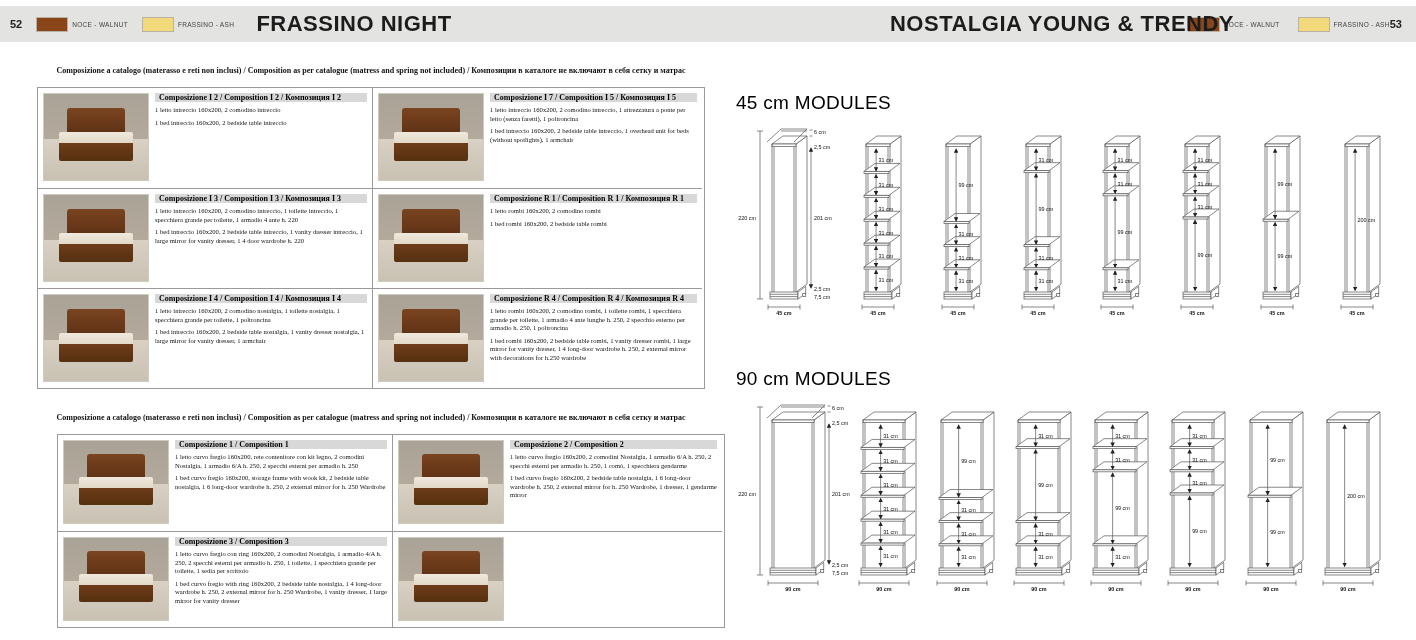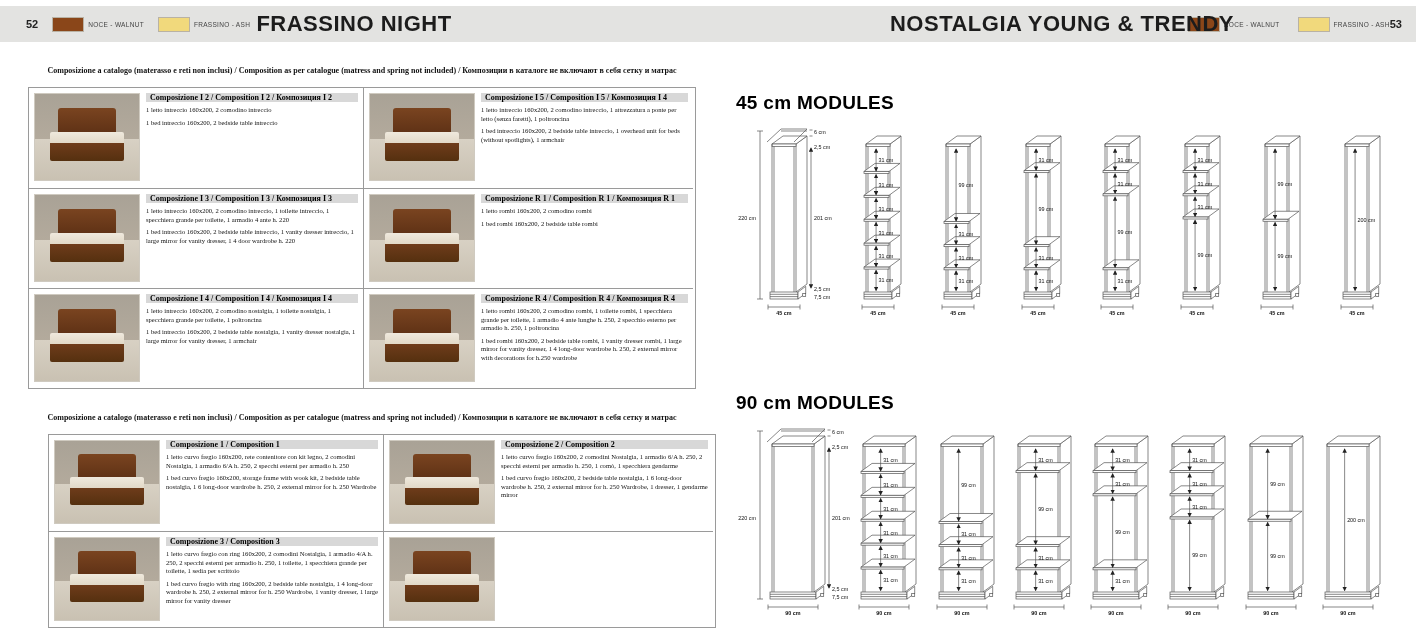--- a/index.html
+++ b/index.html
@@ -4,33 +4,33 @@
 <style>
   html,body{margin:0;padding:0;background:#fff;}
   body{width:1416px;height:640px;position:relative;overflow:hidden;
        font-family:"Liberation Sans",sans-serif;color:#111;}
 
   
   .header-strip{position:absolute;top:6px;left:0;width:1416px;height:36px;
     background:#e3e3e1;display:flex;}
   .header-half{width:708px;position:relative;display:flex;align-items:center;}
   .page-num{font-size:11px;font-weight:bold;color:#222;}
-  .half-left .page-num{margin-left:26px;}
+  .half-left .page-num{margin-left:10px;}
   .half-right .page-num{margin-right:14px;}
   .swatch{width:30px;height:13px;display:inline-block;border:1px solid #b9b2a4;}
   .swatch-label{font-size:6.5px;color:#444;letter-spacing:.3px;margin-left:4px;}
   .sw-group{display:flex;align-items:center;}
   .half-left .sw-group{margin-left:14px;}
   .half-right .sw-group{margin-left:18px;}
   .page-title{position:absolute;left:50%;transform:translateX(-50%);
     font-size:22px;font-weight:600;letter-spacing:.5px;color:#1c1c1c;white-space:nowrap;}
   .half-right{justify-content:flex-end;}
 
   
-  .left-page{position:absolute;top:42px;left:8px;width:708px;height:598px;}
+  .left-page{position:absolute;top:42px;left:17px;width:708px;height:598px;}
   .intro-line{margin:24px 20px 0;text-align:center;
     font-family:"Liberation Serif",serif;font-weight:bold;font-size:8px;color:#111;}
   .intro-line.second{margin-top:24px;}
   .comp-table{margin:12px auto 0;width:666px;border:1px solid #9a9a9a;
     display:grid;grid-template-columns:334px 330px;background:#fff;}
   .comp-table.top{grid-template-rows:100px 100px 100px;}
   .comp-table.bottom{grid-template-rows:96px 96px;margin-left:40px;}
   .cell{display:flex;gap:6px;padding:5px;box-sizing:border-box;overflow:hidden;}
   .cell.col2{border-left:1px solid #9a9a9a;}
   .cell.rown{border-top:1px solid #9a9a9a;}
@@ -44,23 +44,23 @@
     background:linear-gradient(180deg,#efe9dd 0%,#e2d9c8 38%,#6f3c1b 38%,#55300f 100%);
     border-radius:2px;}
   .cinfo{flex:1;min-width:0;}
   .ctitle{background:#d8d8d8;font-family:"Liberation Serif",serif;font-weight:bold;
     font-size:8px;padding:0 4px;color:#000;white-space:nowrap;overflow:hidden;}
   .cdesc{font-family:"Liberation Serif",serif;font-size:6.6px;line-height:1.3;
     margin:4px 0 0;color:#111;}
 
   
   .right-page{position:absolute;top:42px;left:708px;width:708px;height:598px;}
-  .modules-title{margin:50px 0 0 28px;font-size:19px;font-weight:bold;color:#000;
+  .modules-title{margin:50px 0 0 28px;font-size:19px;font-weight:normal;color:#000;
     letter-spacing:.3px;}
-  .modules-title.second{margin-top:70px;}
+  .modules-title.second{margin-top:46px;}
   .module-row{margin:4px 20px 0 24px;width:664px;display:flex;
     justify-content:space-between;align-items:flex-start;}
   .module-svg{display:block;}
 </style>
 </head>
 <body>
 
 <svg width="0" height="0" style="position:absolute">
   <defs>
     <marker id="arr" viewBox="0 0 6 6" markerWidth="4.5" markerHeight="4.5" refX="5" refY="3" orient="auto-start-reverse" markerUnits="userSpaceOnUse">
@@ -105,21 +105,21 @@
       <div class="photo"></div>
       <div class="cinfo">
         <div class="ctitle">Composizione I 2 / Composition I 2 / Композиция  I 2</div>
         <p class="cdesc">1 letto intreccio 160x200, 2 comodino intreccio</p>
         <p class="cdesc">1 bed intreccio 160x200, 2 bedside table intreccio</p>
       </div>
     </div>
     <div class="cell col2">
       <div class="photo"></div>
       <div class="cinfo">
-        <div class="ctitle">Composizione I 5 / Composition I 5 / Композиция  I 4</div>
+        <div class="ctitle">Composizione I 7 / Composition I 5 / Композиция  I 5</div>
         <p class="cdesc">1 letto intreccio 160x200, 2 comodino intreccio, 1 attrezzatura a ponte per letto (senza faretti), 1 poltroncina</p>
         <p class="cdesc">1 bed intreccio 160x200, 2 bedside table intreccio, 1 overhead unit for beds (without spotlights), 1 armchair</p>
       </div>
     </div>
     <div class="cell rown">
       <div class="photo"></div>
       <div class="cinfo">
         <div class="ctitle">Composizione  I 3 / Composition I 3 / Композиция  I 3</div>
         <p class="cdesc">1 letto intreccio 160x200, 2 comodino intreccio, 1 toilette intreccio, 1 specchiera grande per toilette, 1 armadio 4 ante h. 220</p>
         <p class="cdesc">1 bed intreccio 160x200, 2 bedside table intreccio, 1 vanity dresser intreccio, 1 large mirror for vanity dresser, 1 4 door wardrobe h. 220</p>

